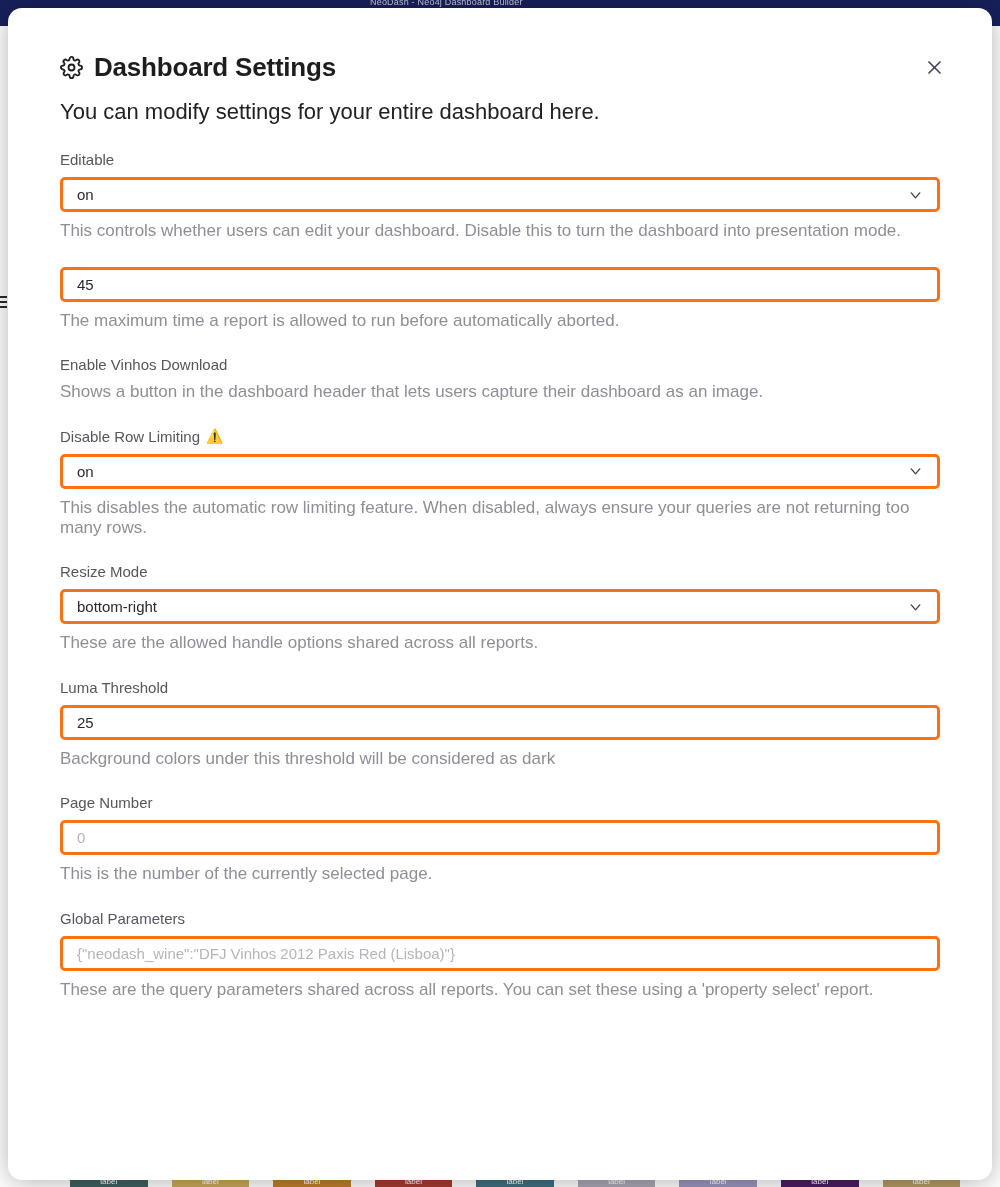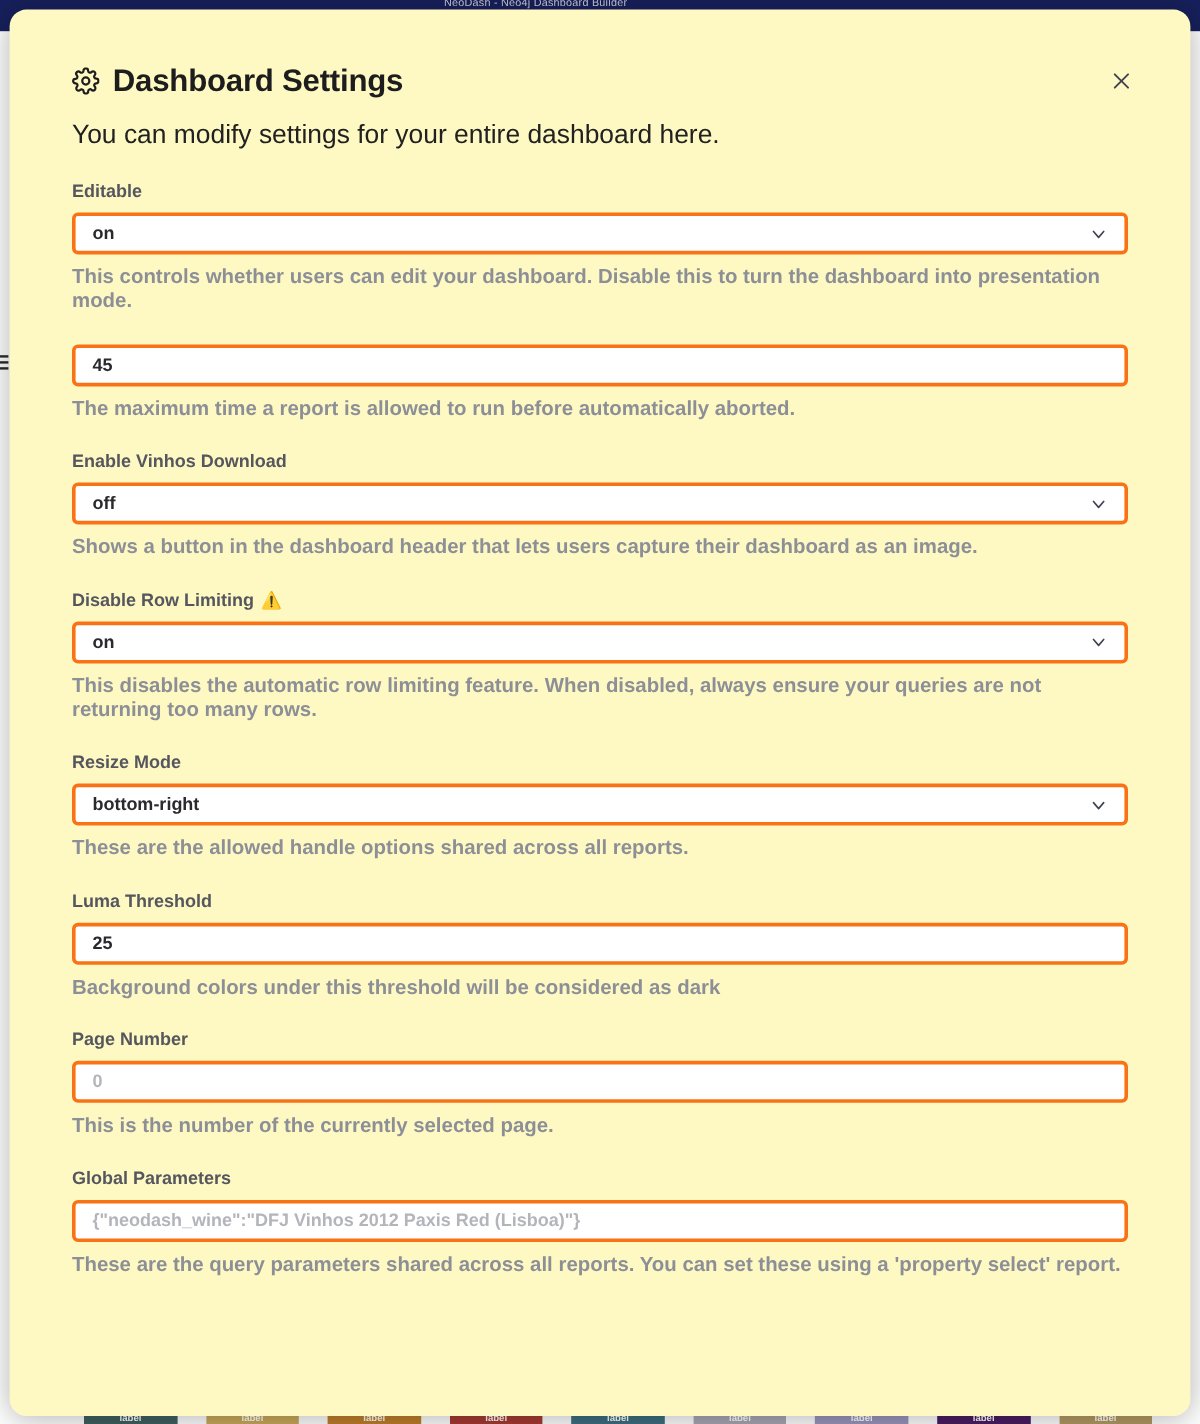--- a/index.html
+++ b/index.html
@@ -51,41 +51,40 @@
     background: #2b2b2b;
   }
   #app-chip-row {
     position: absolute;
     left: 70px;
     right: 40px;
     bottom: 0;
     height: 11px;
     display: flex;
     gap: 24px;
-    font-weight: bold;
   }
   #app-chip-row .chip {
     flex: 1;
     border-radius: 2px 2px 0 0;
     font-size: 8px;
     color: #ffffff;
     text-align: center;
     line-height: 11px;
     overflow: hidden;
     white-space: nowrap;
   }
 
   
   #modal {
     position: absolute;
     left: 8px;
     top: 8px;
     width: 984px;
     height: 1172px;
-    background: #fef9c3;
+    background: #ffffff;
     border-radius: 14px;
     box-shadow: 0 2px 26px rgba(0,0,0,.30);
     padding: 44px 52px 0 52px;
     overflow: hidden;
   }
 
   #modal-header {
     display: flex;
     align-items: flex-start;
     justify-content: space-between;
@@ -115,21 +114,21 @@
     margin-top: 4px;
     margin-right: -6px;
   }
 
   #modal-subtitle {
     margin-top: 16px;
     font-size: 22px;
     color: #212121;
   }
 
-  #settings-list { margin-top: 26px; font-weight: bold; }
+  #settings-list { margin-top: 26px; }
 
   .setting {
     margin-bottom: 25.5px;
   }
 
   .setting-label {
     font-size: 15px;
     color: #55565e;
     margin-bottom: 9px;
     display: flex;
@@ -233,26 +232,20 @@
       <div class="setting">
         <div class="field">
           <span class="field-value">45</span>
         </div>
         <div class="setting-help">The maximum time a report is allowed to run before automatically aborted.</div>
       </div>
       <div class="setting">
         <div class="setting-label">
           <span>Enable Vinhos Download</span>
         </div>
-        <div class="field">
-          <span class="field-value">off</span>
-          <span class="chevron"><svg width="17" height="17" viewBox="0 0 24 24" fill="none" stroke="#3f4252" stroke-width="1.9" stroke-linecap="round" stroke-linejoin="round">
-              <polyline points="6 9 12 16 18 9"></polyline>
-            </svg></span>
-        </div>
         <div class="setting-help">Shows a button in the dashboard header that lets users capture their dashboard as an image.</div>
       </div>
       <div class="setting">
         <div class="setting-label">
           <span>Disable Row Limiting</span>
           <span class="warn-icon">⚠️</span>
         </div>
         <div class="field">
           <span class="field-value">on</span>
           <span class="chevron"><svg width="17" height="17" viewBox="0 0 24 24" fill="none" stroke="#3f4252" stroke-width="1.9" stroke-linecap="round" stroke-linejoin="round">

